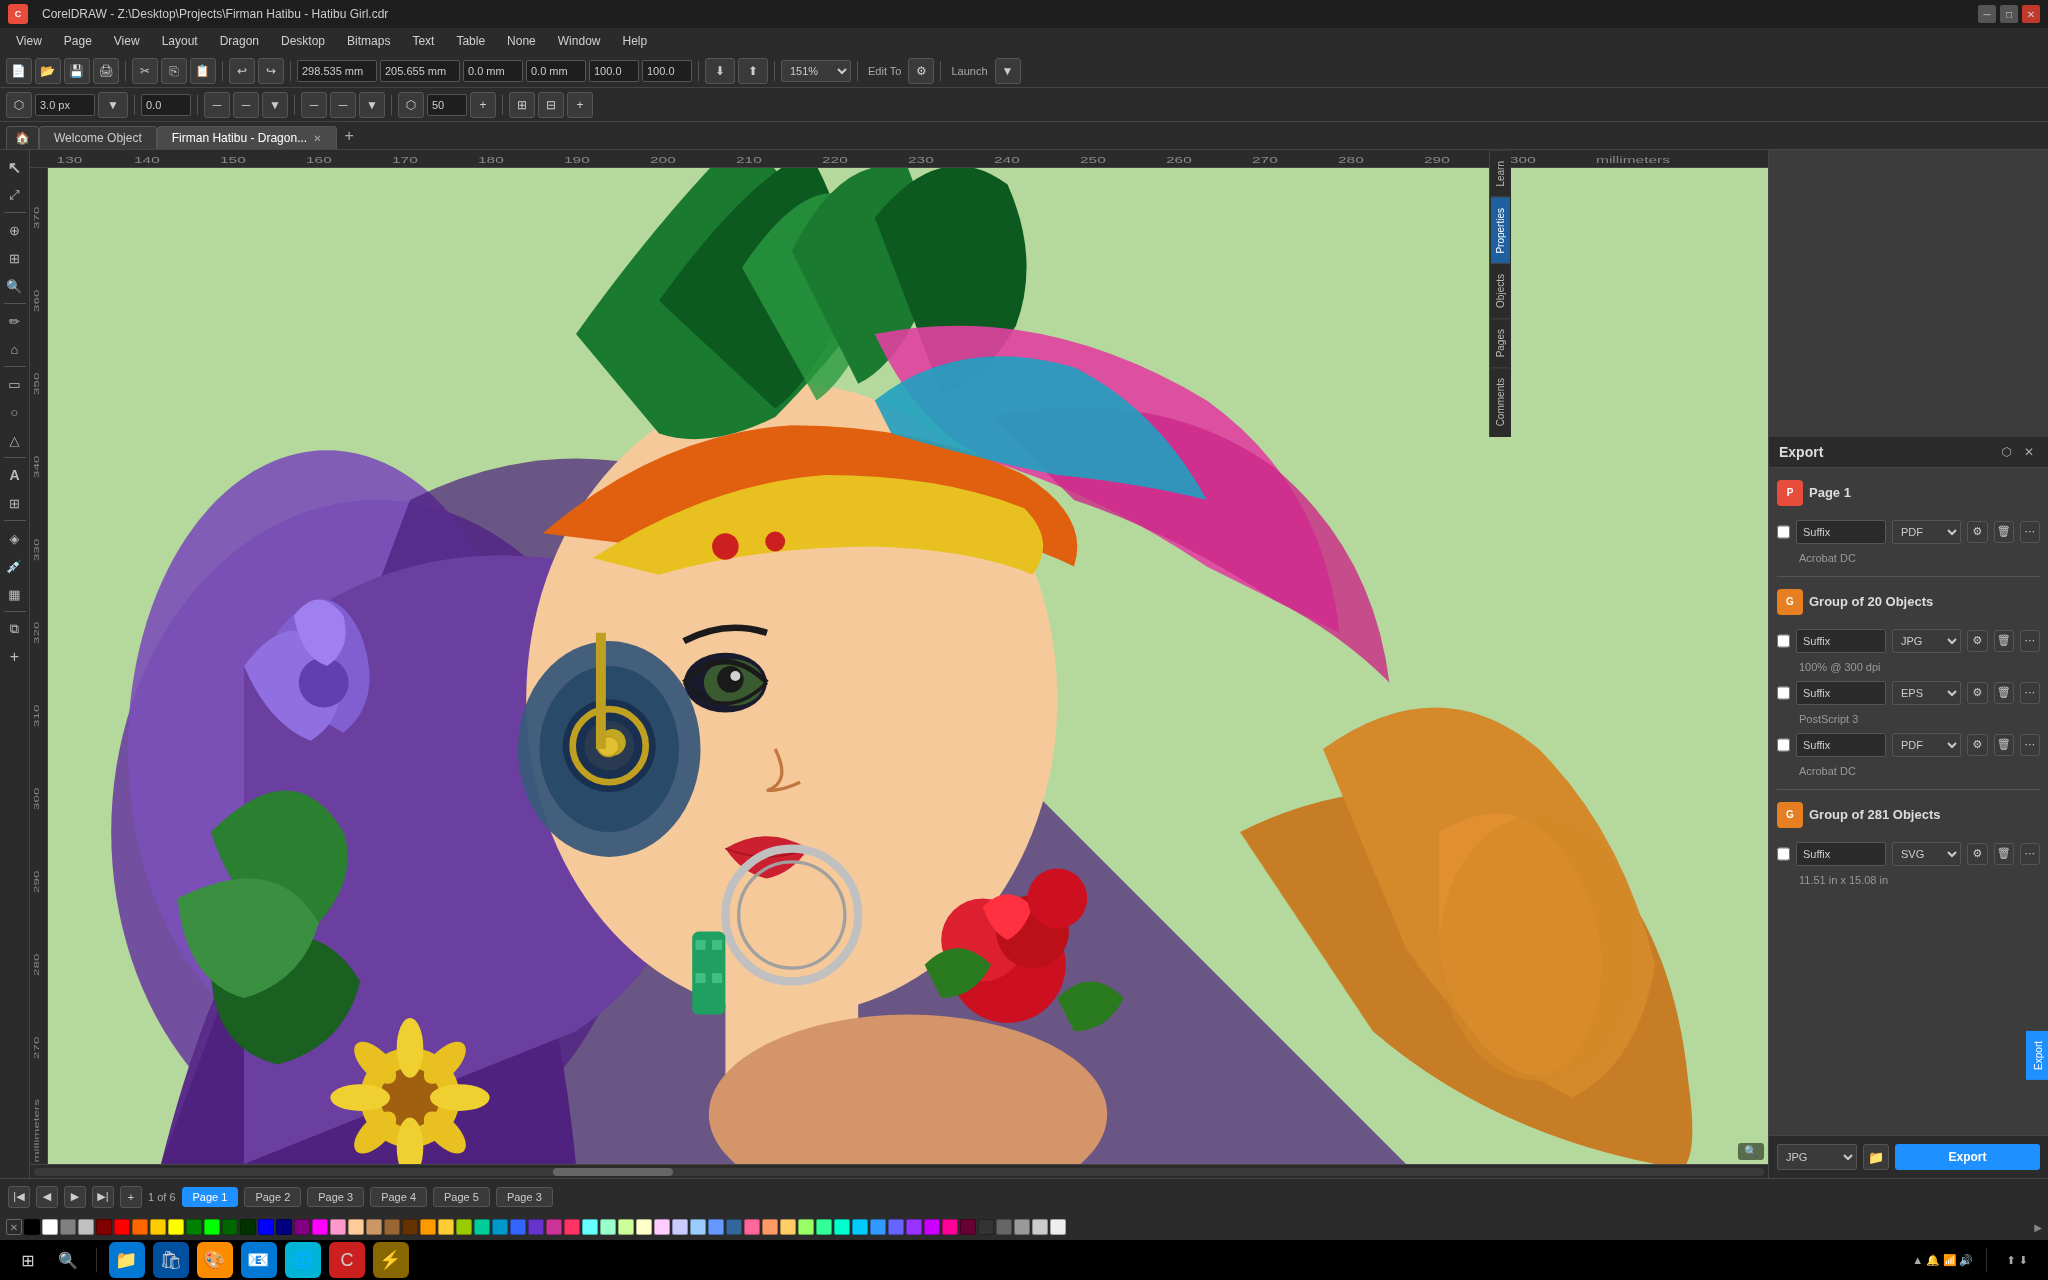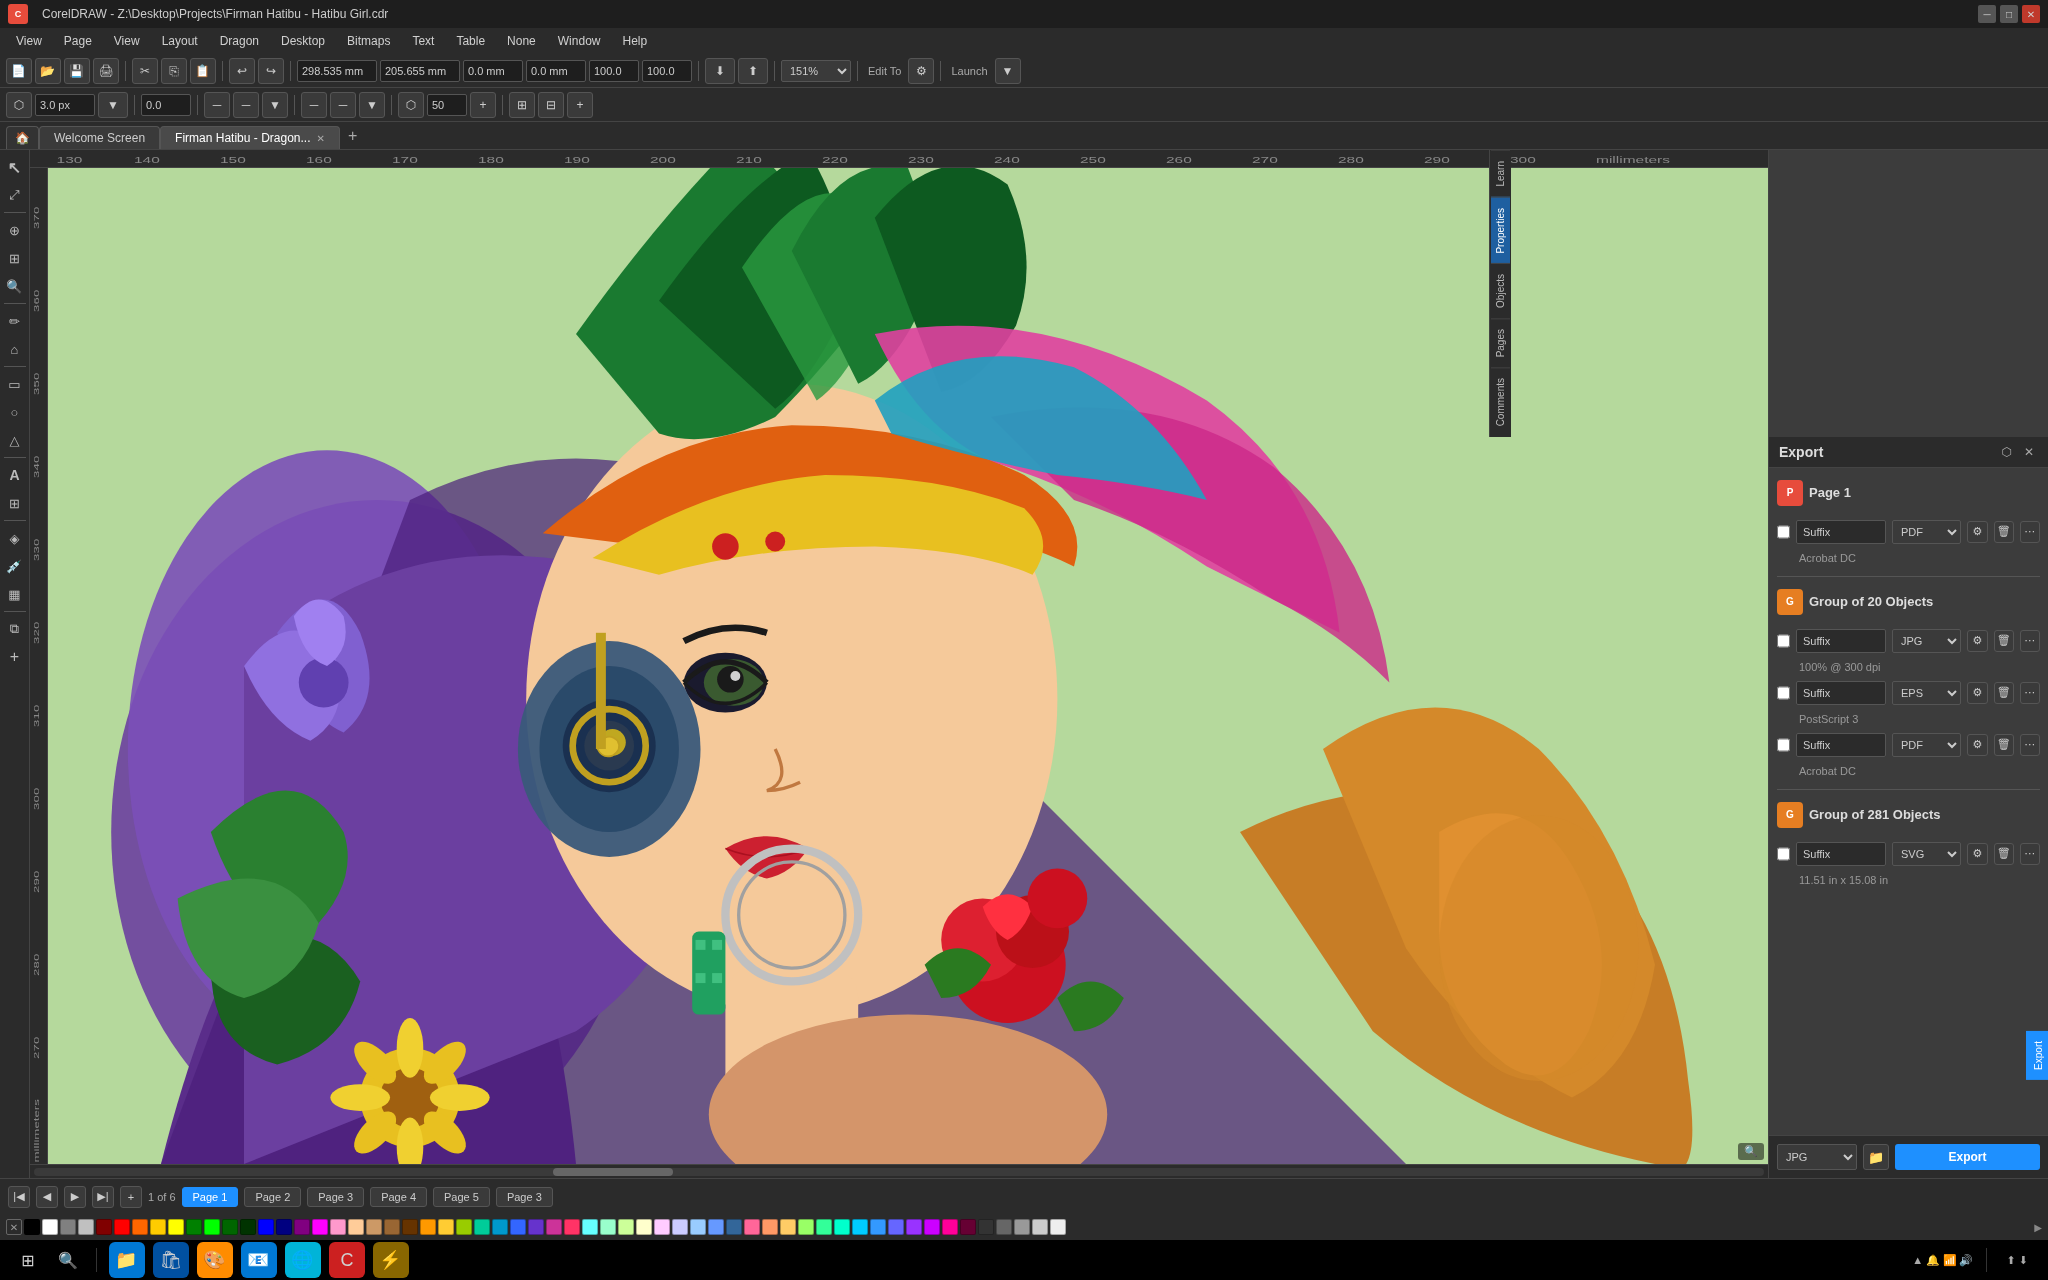--- a/index.html
+++ b/index.html
@@ -475,21 +475,21 @@
   <div class="tb-btn">⊞</div>
   <div class="tb-btn">⊟</div>
   <div class="tb-btn">+</div>
 </div>
 
 <div id="tabs">
   <div class="tab-home" style="display:flex;align-items:center;gap:4px;padding:4px 8px;background:#333;border-radius:4px 4px 0 0;border:1px solid #555;border-bottom:none;">
     🏠
   </div>
   <div class="tab" style="background:#3a3a3a;color:#ccc;">
-    <span>Welcome Screen</span>
+    <span>Welcome Object</span>
   </div>
   <div class="tab active">
     <span>Firman Hatibu - Dragon...</span>
     <span class="tab-close">✕</span>
   </div>
   <div class="tab-add">+</div>
 </div>
 
 <div id="main" style="height: 1028px;">
 

